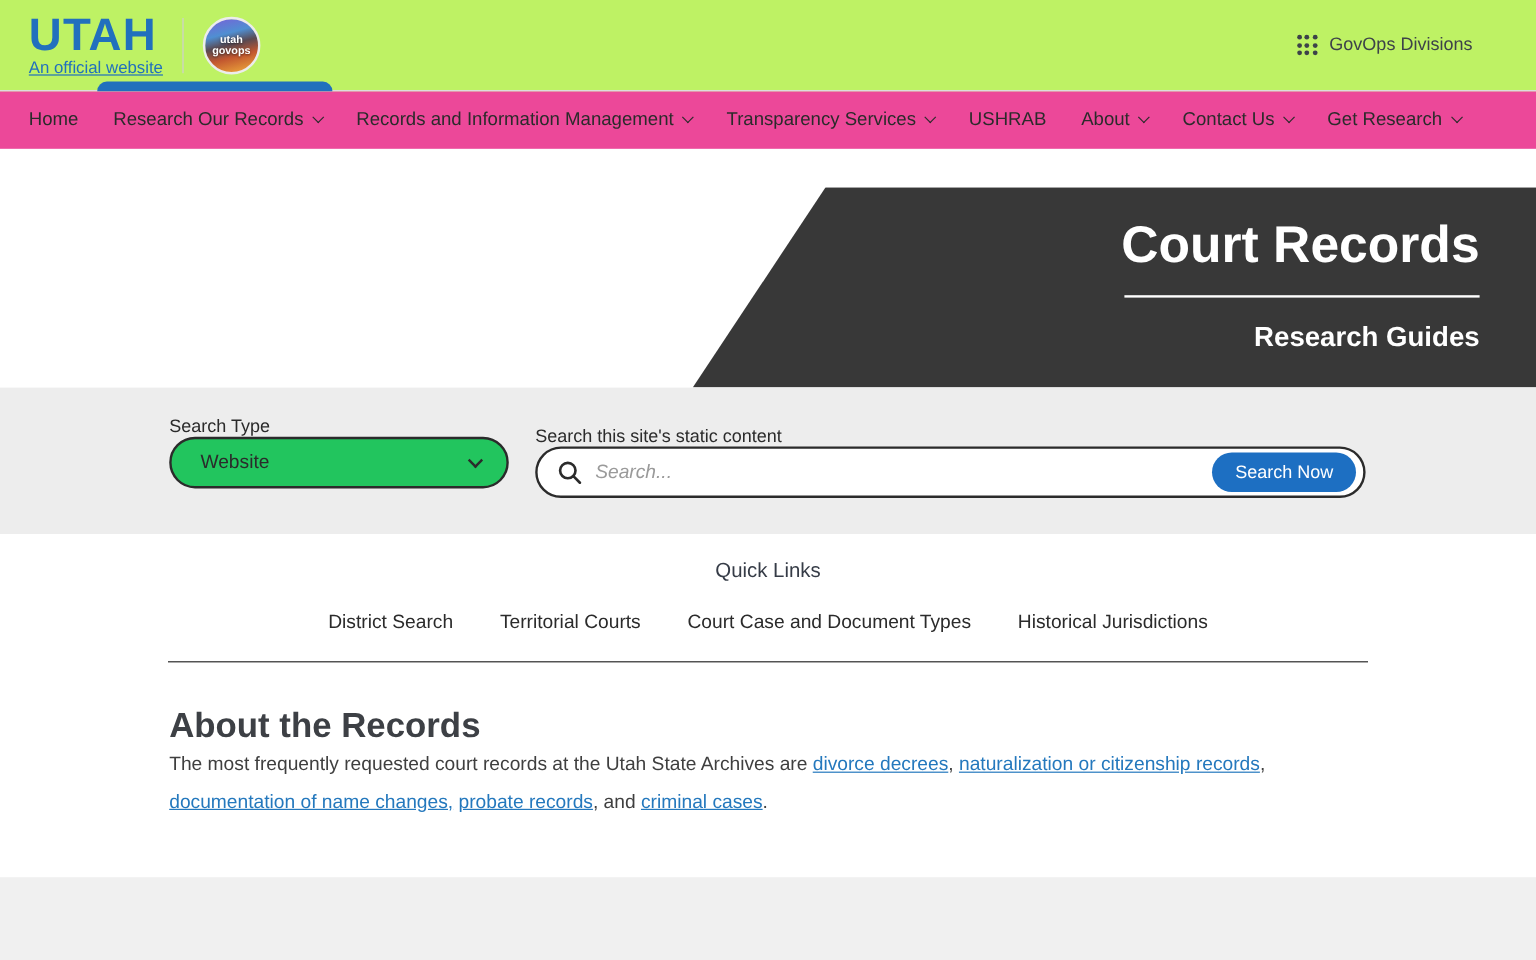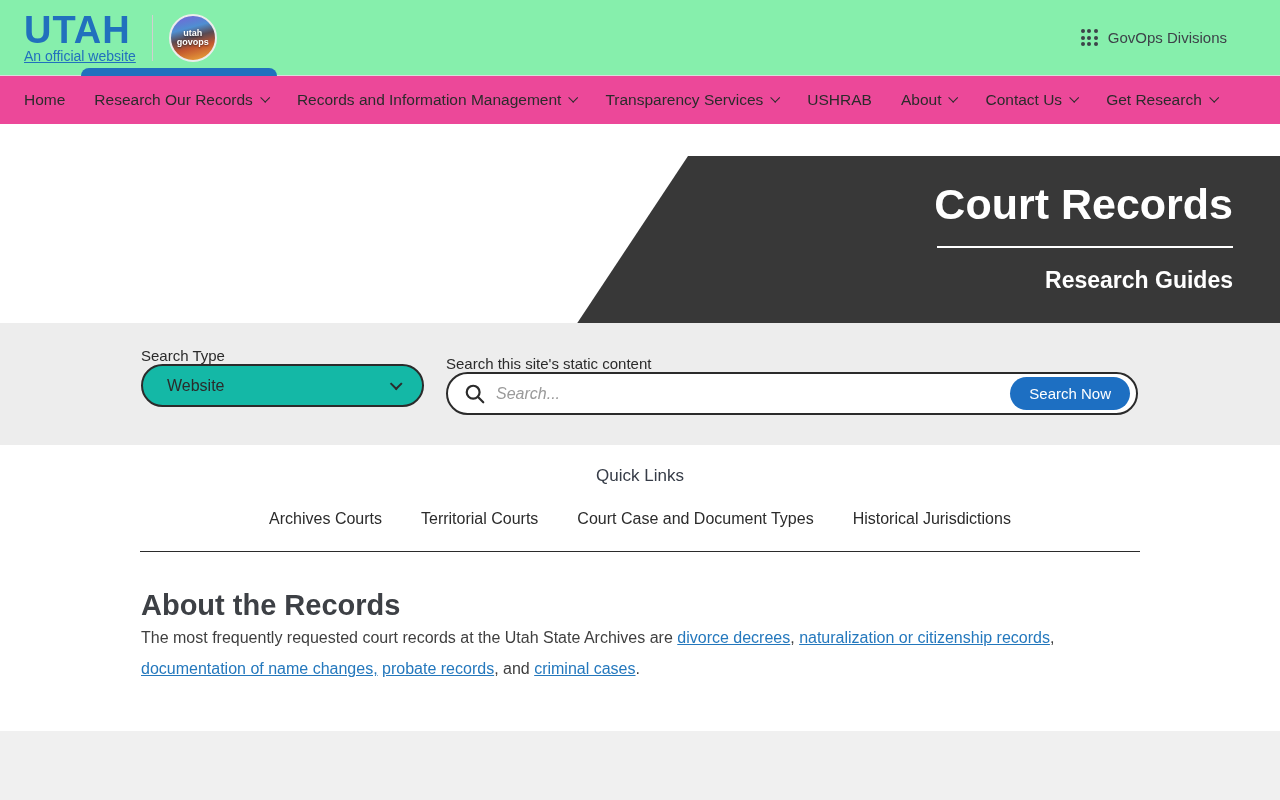--- a/index.html
+++ b/index.html
@@ -8,21 +8,21 @@
     font-family: "Liberation Sans", sans-serif;
     background: #ffffff;
     color: #2b2b2b;
     position: relative;
   }
 
   
   .top-header {
     position: relative;
     height: 76px;
-    background: #86efac;
+    background: #bef264;
     border-bottom: 1px solid #dcdcdc;
     display: flex;
     align-items: center;
     justify-content: space-between;
     padding: 0 53px 0 24px;
   }
   .brand-group { display: flex; align-items: center; }
   .utah-wordmark-block { display: flex; flex-direction: column; align-items: flex-start; }
   .utah-wordmark {
     font-size: 38px;
@@ -127,21 +127,21 @@
     display: flex;
     align-items: flex-start;
     padding: 24px 0 0 141px;
   }
   .field-label { font-size: 15px; color: #2b2b2b; display: block; }
   .search-type-col { width: 283px; }
   .select-pill {
     width: 283px; height: 43px;
     border: 2px solid #2b2b2b;
     border-radius: 22px;
-    background: #14b8a6;
+    background: #22c55e;
     display: flex; align-items: center; justify-content: space-between;
     padding: 0 22px 0 24px;
     font-size: 16px;
     cursor: pointer;
   }
   .select-pill .chev { width: 9px; height: 9px; border-width: 2px; }
   .search-col { margin-left: 22px; margin-top: 8px; }
   .search-pill {
     width: 692px; height: 43px;
     border: 2px solid #2b2b2b;
@@ -295,21 +295,21 @@
       </svg>
       <input type="text" class="search-input" placeholder="Search..." style="">
       <button class="search-now-btn">Search Now</button>
     </div>
   </div>
 </section>
 
 <section class="quick-links-section">
   <div class="quick-links-heading">Quick Links</div>
   <div class="quick-links-row">
-    <a href="#" class="quick-link">Archives Courts</a>
+    <a href="#" class="quick-link">District Search</a>
     <a href="#" class="quick-link">Territorial Courts</a>
     <a href="#" class="quick-link">Court Case and Document Types</a>
     <a href="#" class="quick-link">Historical Jurisdictions</a>
   </div>
   <hr class="section-rule">
 </section>
 
 <section class="about-section">
   <h2 class="about-heading">About the Records</h2>
   <p class="about-paragraph"><span>The most frequently requested court records at the Utah State Archives are </span><a href="#" class="tlink">divorce decrees</a><span>, </span><a href="#" class="tlink">naturalization or citizenship records</a><span>, </span><a href="#" class="tlink">documentation of name changes,</a><span> </span><a href="#" class="tlink">probate records</a><span>, and </span><a href="#" class="tlink">criminal cases</a><span>.</span></p>

